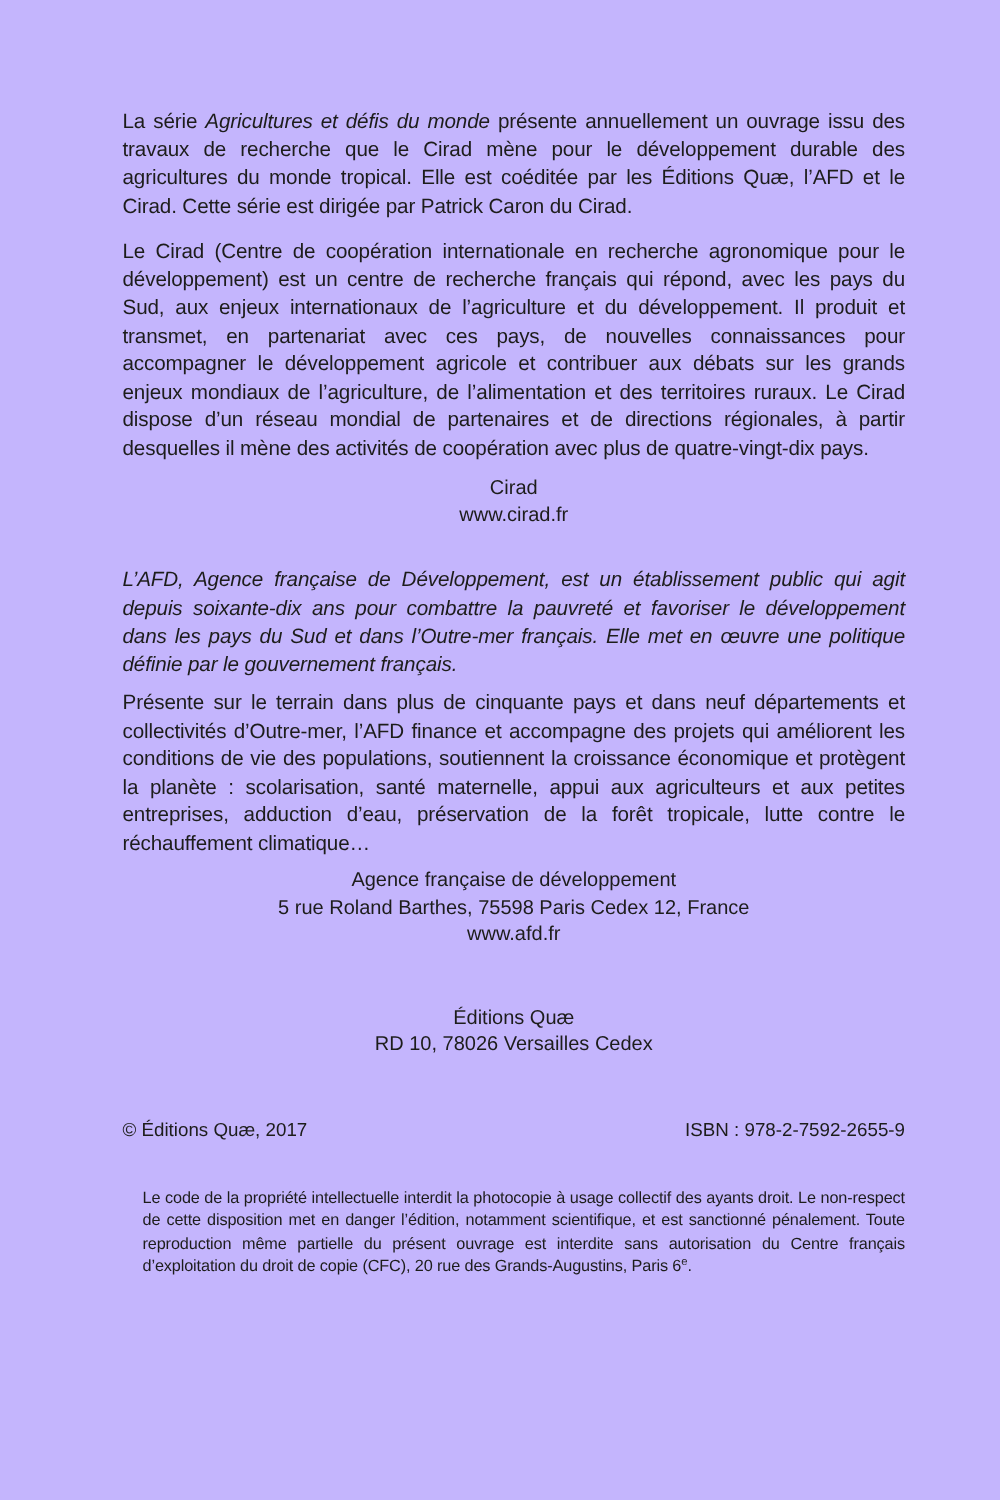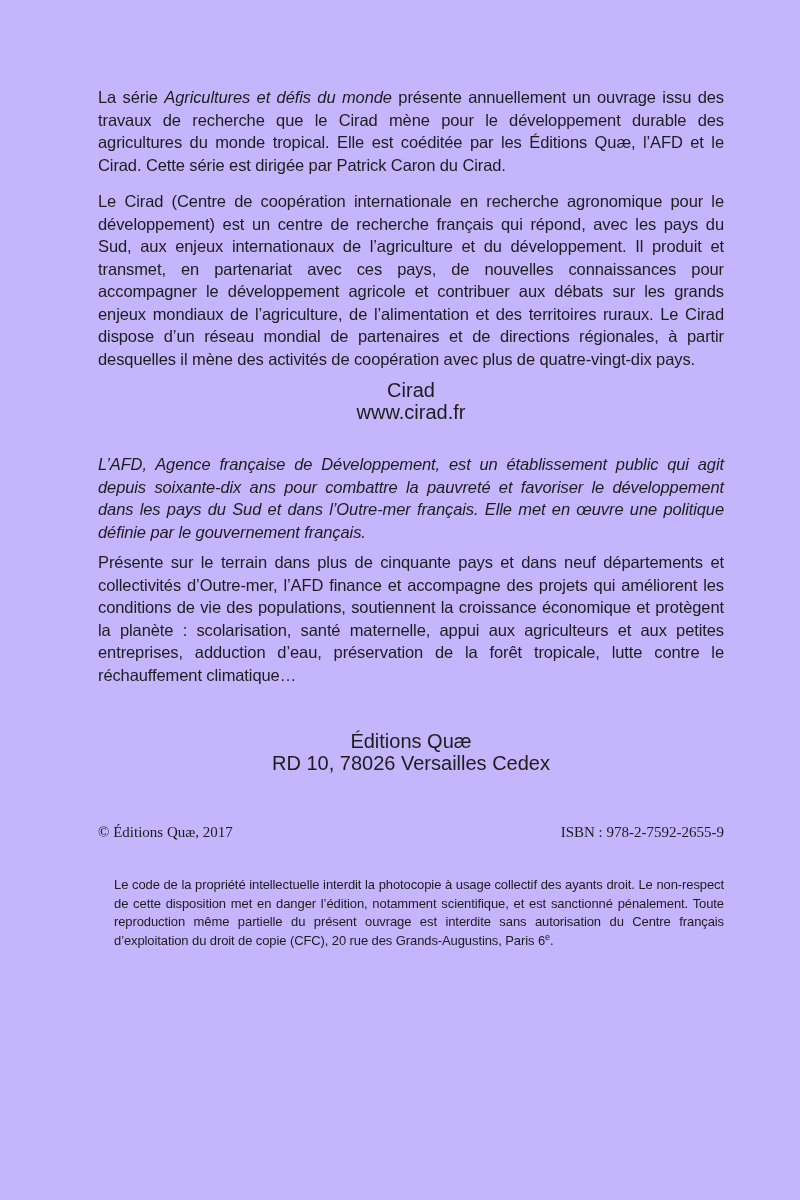--- a/index.html
+++ b/index.html
@@ -28,34 +28,33 @@
     line-height: 22.5px;
     text-align: justify;
     letter-spacing: -0.1px;
   }
   .body-text.mt-sm { margin-top: 14px; }
   .body-text.mt-xs { margin-top: 8px; }
   .body-text.mt-lg { margin-top: 30px; font-style: italic; }
   .series-title { font-style: italic; }
   .address {
     text-align: center;
-    font-size: 20px;
+    font-size: 16px;
     line-height: 21.5px;
   }
   .address-cirad { margin-top: 10px; }
   .address-afd  { margin-top: 8px; }
   .address-quae { margin-top: 45px; }
   .copyright-row {
     display: flex;
     justify-content: space-between;
     align-items: baseline;
     margin-top: 48px;
     font-size: 15px;
     line-height: 20px;
-    font-family: Liberation Serif, serif;
   }
   .legal-text {
     margin: 34px 0 0 16px;
     font-size: 13px;
     line-height: 18.6px;
     text-align: justify;
     letter-spacing: -0.1px;
   }
   .legal-text sup {
     font-size: 9px;
@@ -73,20 +72,25 @@
 
   <div class="address address-cirad">
     <div>Cirad</div>
     <div>www.cirad.fr</div>
   </div>
 
   <p class="body-text mt-lg">L’AFD, Agence française de Développement, est un établissement public qui agit depuis soixante-dix ans pour combattre la pauvreté et favoriser le développement dans les pays du Sud et dans l’Outre-mer français. Elle met en œuvre une politique définie par le gouvernement français.</p>
 
   <p class="body-text mt-xs">Présente sur le terrain dans plus de cinquante pays et dans neuf départements et collectivités d’Outre-mer, l’AFD finance et accompagne des projets qui améliorent les conditions de vie des populations, soutiennent la croissance économique et protègent la planète : scolarisation, santé maternelle, appui aux agriculteurs et aux petites entreprises, adduction d’eau, préservation de la forêt tropicale, lutte contre le réchauffement climatique…</p>
 
+  <div class="address address-afd">
+    <div>Agence française de développement</div>
+    <div>5 rue Roland Barthes, 75598 Paris Cedex 12, France</div>
+    <div>www.afd.fr</div>
+  </div>
 
   <div class="address address-quae">
     <div>Éditions Quæ</div>
     <div>RD 10, 78026 Versailles Cedex</div>
   </div>
 
   <div class="copyright-row">
     <span>© Éditions Quæ, 2017</span>
     <span>ISBN : 978-2-7592-2655-9</span>
   </div>

